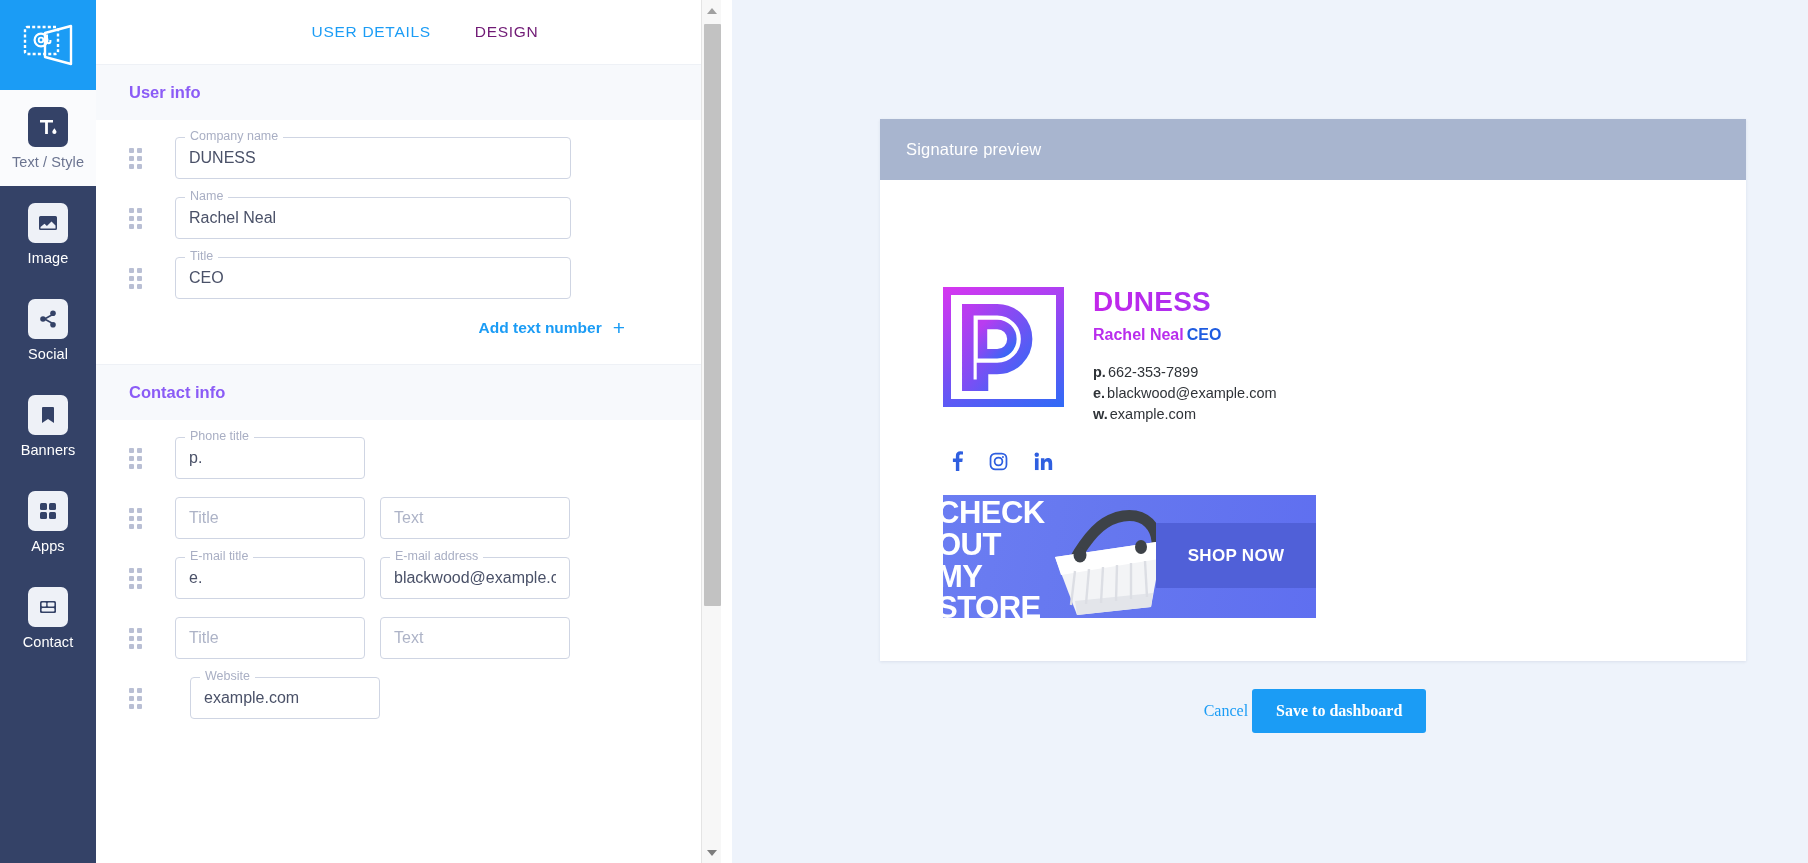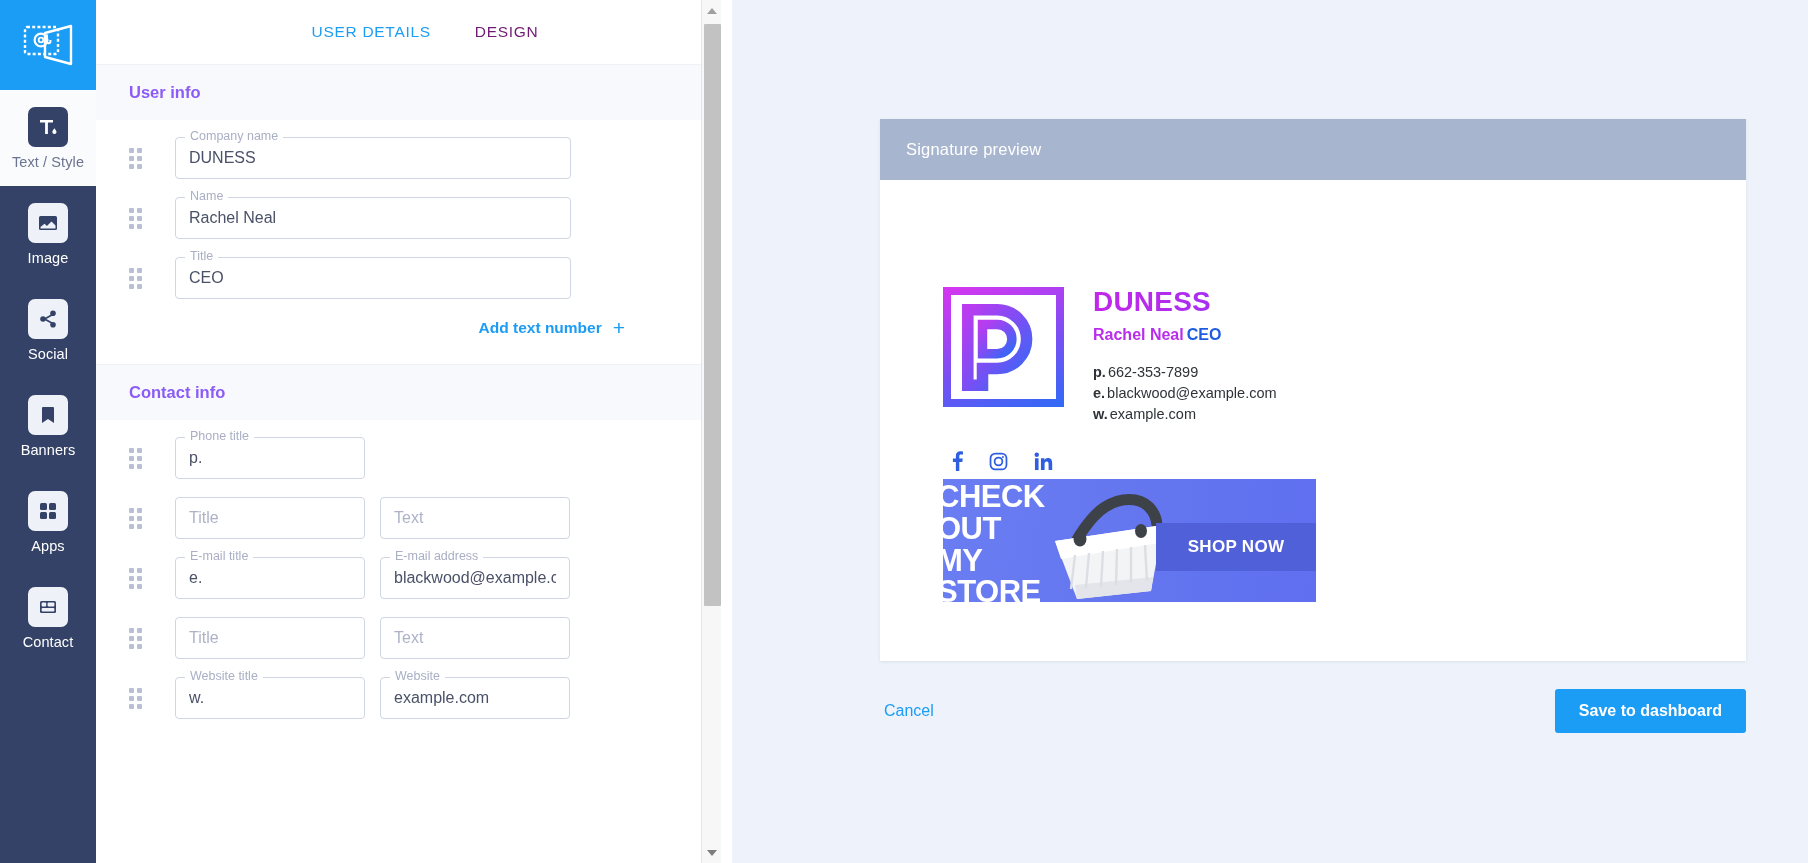--- a/index.html
+++ b/index.html
@@ -149,41 +149,41 @@
   .sig-person { margin-top: 11px; font-size: 16px; font-weight: 700; line-height: 1; }
   .sig-person .nm { color: #b92ded; }
   .sig-person .ttl { color: #1f5ce0; margin-left: 3px; }
   .sig-lines { margin-top: 19px; font-size: 14.5px; line-height: 21px; color: #2f3338; }
   .sig-lines b { font-weight: 700; margin-right: 2px; }
 
   .sig-social { display: flex; align-items: center; gap: 26px; margin: 26px 0 0 9px; color: #2f5fe0; }
   .sig-social span { display: flex; align-items: center; justify-content: center; cursor: pointer; }
 
   .banner {
-    position: relative; width: 373px; height: 123px; margin-top: 8px;
+    position: relative; width: 373px; height: 123px; margin-top: 24px;
     background: linear-gradient(100deg,#6b7df2 0%, #6577ef 45%, #5f6ff0 100%);
     overflow: hidden;
   }
   .banner-text {
     position: absolute; left: -6px; top: 1px; z-index: 2;
     font-size: 30px; line-height: 30.5px; font-weight: 700; color: #ffffff;
     letter-spacing: -.5px; font-family: "Liberation Sans", sans-serif;
   }
   .basket { position: absolute; left: 88px; top: 2px; z-index: 3; }
   .shop-btn {
-    position: absolute; right: 0; top: 44px; z-index: 4;
-    width: 160px; height: 48px; background: #5060d8;
+    position: absolute; right: 0; top: 28px; z-index: 4;
+    width: 160px; height: 65px; background: #5060d8;
     display: flex; align-items: center; justify-content: center;
     color: #ffffff; font-size: 17px; font-weight: 700; letter-spacing: .3px;
     cursor: pointer;
   }
 
   .actions {
     width: 866px; margin-top: 28px;
-    display: flex; align-items: center; justify-content: space-between;
+    display: flex; align-items: center; justify-content: center; font-family: Liberation Serif, serif;
   }
   .cancel-btn {
     color: #1b9cf5; font-size: 16px; font-weight: 500;
     background: none; border: none; cursor: pointer; font-family: inherit;
     padding: 10px 4px;
   }
   .save-btn {
     background: #1b9cf5; color: #ffffff; border: none; cursor: pointer;
     font-family: inherit; font-size: 16px; font-weight: 600;
     padding: 0 24px; height: 44px; border-radius: 3px;
@@ -414,24 +414,20 @@
 
       <div class="frow">
         <span class="handle">
             <i></i>
             <i></i>
             <i></i>
             <i></i>
             <i></i>
             <i></i>
           </span>
-        <div class="mf f-half">
-          <label>Website title</label>
-          <input type="text" value="w." style="">
-        </div>
         <span class="f-gap"></span>
         <div class="mf f-half">
           <label>Website</label>
           <input type="text" value="example.com" style="">
         </div>
       </div>
 
     </div>
 
     <div class="panel-divider"></div>

